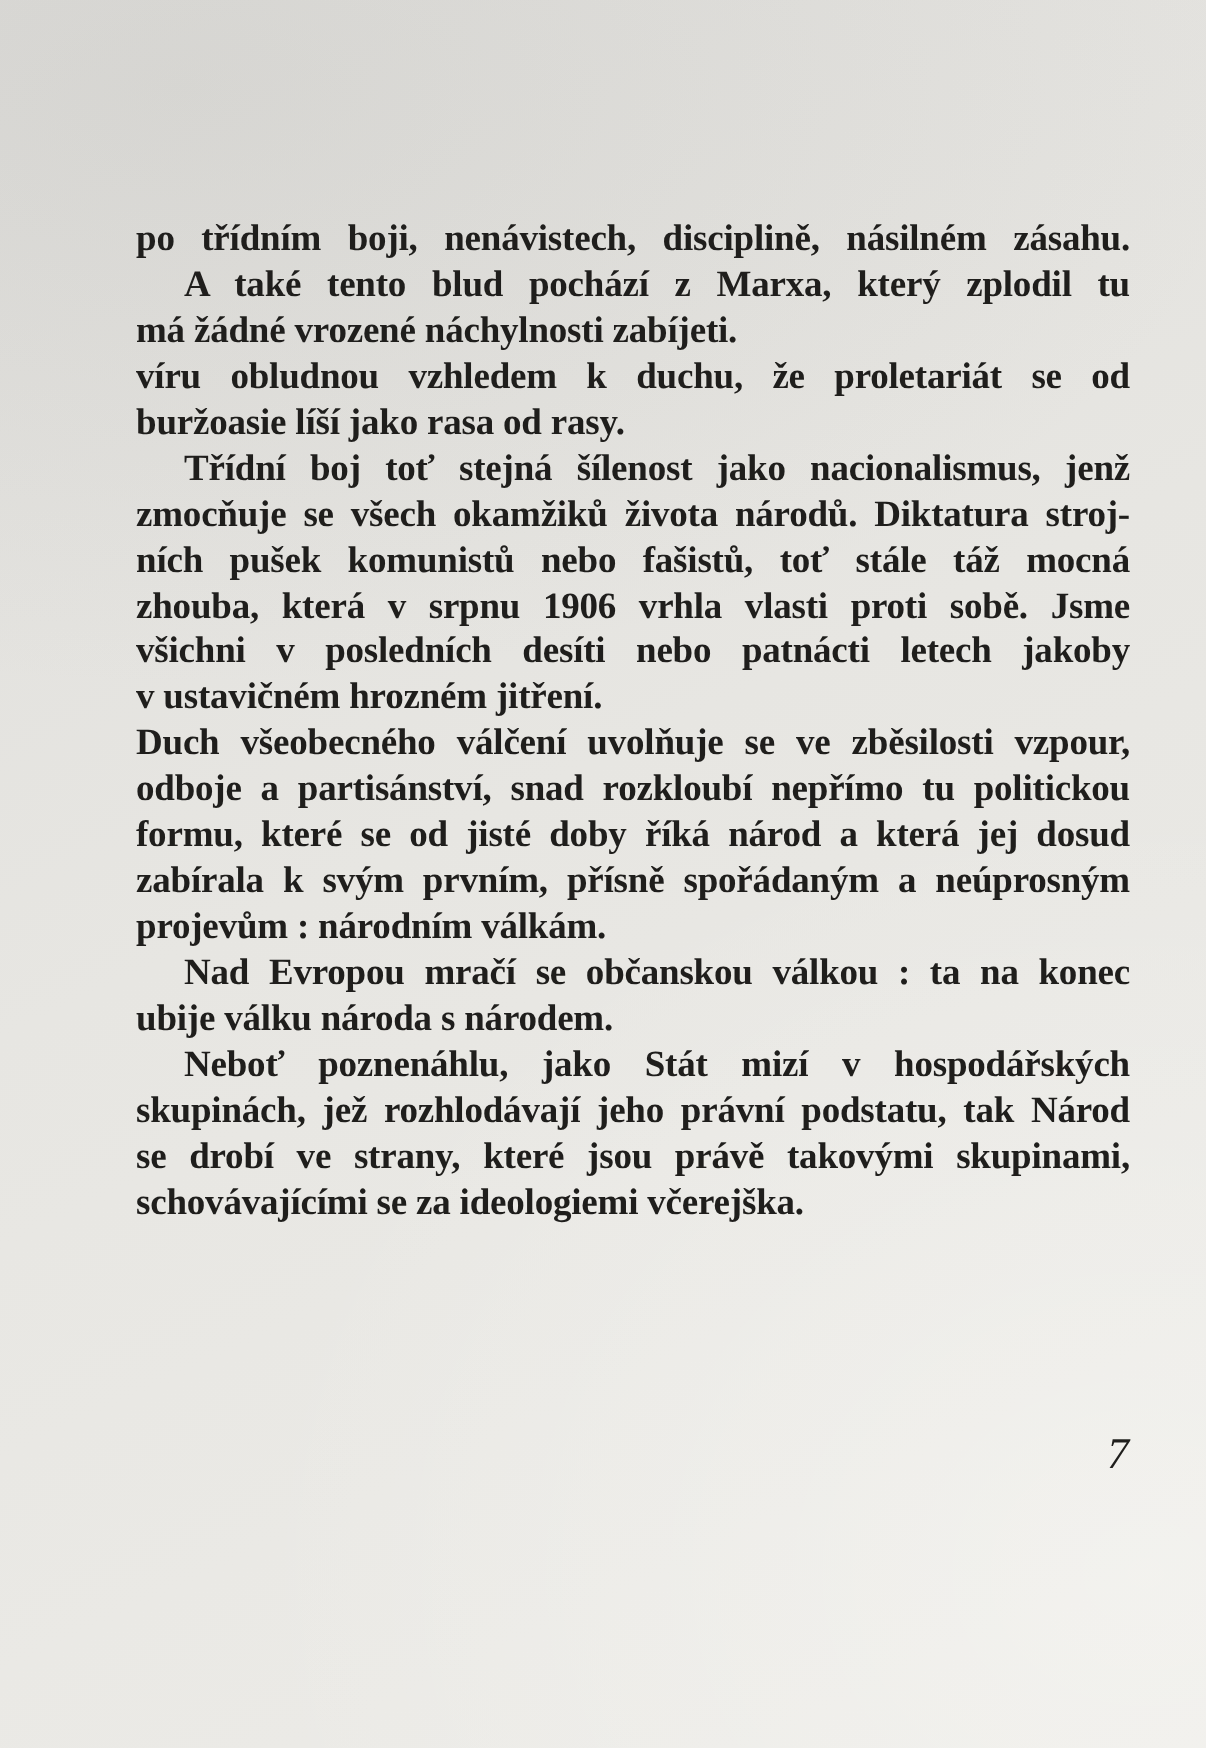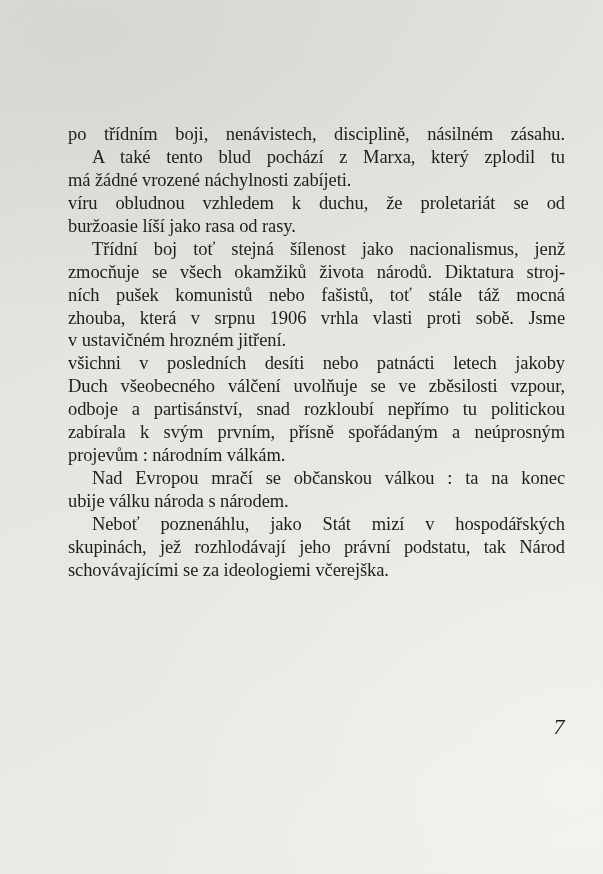--- a/index.html
+++ b/index.html
@@ -22,22 +22,23 @@
     --paper-light: #edece8;
     --ink: #1f1e1c;
   }
   .page {
     position: absolute;
     inset: 0;
   }
   .text-block {
     position: absolute;
     left: 68px;
-    top: 123px;
+    top: 109px;
     width: 497px;
+    font-weight: bold;
   }
   .line {
     font-size: 18.5px;
     line-height: 22.95px;
     height: 22.95px;
     letter-spacing: -0.1px;
     text-align: justify;
     text-align-last: justify;
     white-space: normal;
     overflow: visible;
@@ -66,26 +67,28 @@
   <div class="text-block" id="text-block">
       <div class="line">po třídním boji, nenávistech, disciplině, násilném zásahu.</div>
       <div class="line indent">A také tento blud pochází z Marxa, který zplodil tu</div>
       <div class="line last">má žádné vrozené náchylnosti zabíjeti.</div>
       <div class="line">víru obludnou vzhledem k duchu, že proletariát se od</div>
       <div class="line last">buržoasie líší jako rasa od rasy.</div>
       <div class="line indent">Třídní boj toť stejná šílenost jako nacionalismus, jenž</div>
       <div class="line">zmocňuje se všech okamžiků života národů. Diktatura stroj-</div>
       <div class="line">ních pušek komunistů nebo fašistů, toť stále táž mocná</div>
       <div class="line">zhouba, která v srpnu 1906 vrhla vlasti proti sobě. Jsme</div>
+      <div class="line">všichni v posledních desíti nebo patnácti letech jakoby</div>
       <div class="line last">v ustavičném hrozném jitření.</div>
-      <div class="line">všichni v posledních desíti nebo patnácti letech jakoby</div>
       <div class="line">Duch všeobecného válčení uvolňuje se ve zběsilosti vzpour,</div>
       <div class="line">odboje a partisánství, snad rozkloubí nepřímo tu politickou</div>
+      <div class="line">formu, které se od jisté doby říká národ a která jej dosud</div>
       <div class="line">zabírala k svým prvním, přísně spořádaným a neúprosným</div>
       <div class="line last">projevům : národním válkám.</div>
       <div class="line indent">Nad Evropou mračí se občanskou válkou : ta na konec</div>
       <div class="line last">ubije válku národa s národem.</div>
       <div class="line indent">Neboť poznenáhlu, jako Stát mizí v hospodářských</div>
       <div class="line">skupinách, jež rozhlodávají jeho právní podstatu, tak Národ</div>
+      <div class="line">se drobí ve strany, které jsou právě takovými skupinami,</div>
       <div class="line last">schovávajícími se za ideologiemi včerejška.</div>
     </div>
   <div class="page-number">7</div>
 </div>
 
 </body></html>

